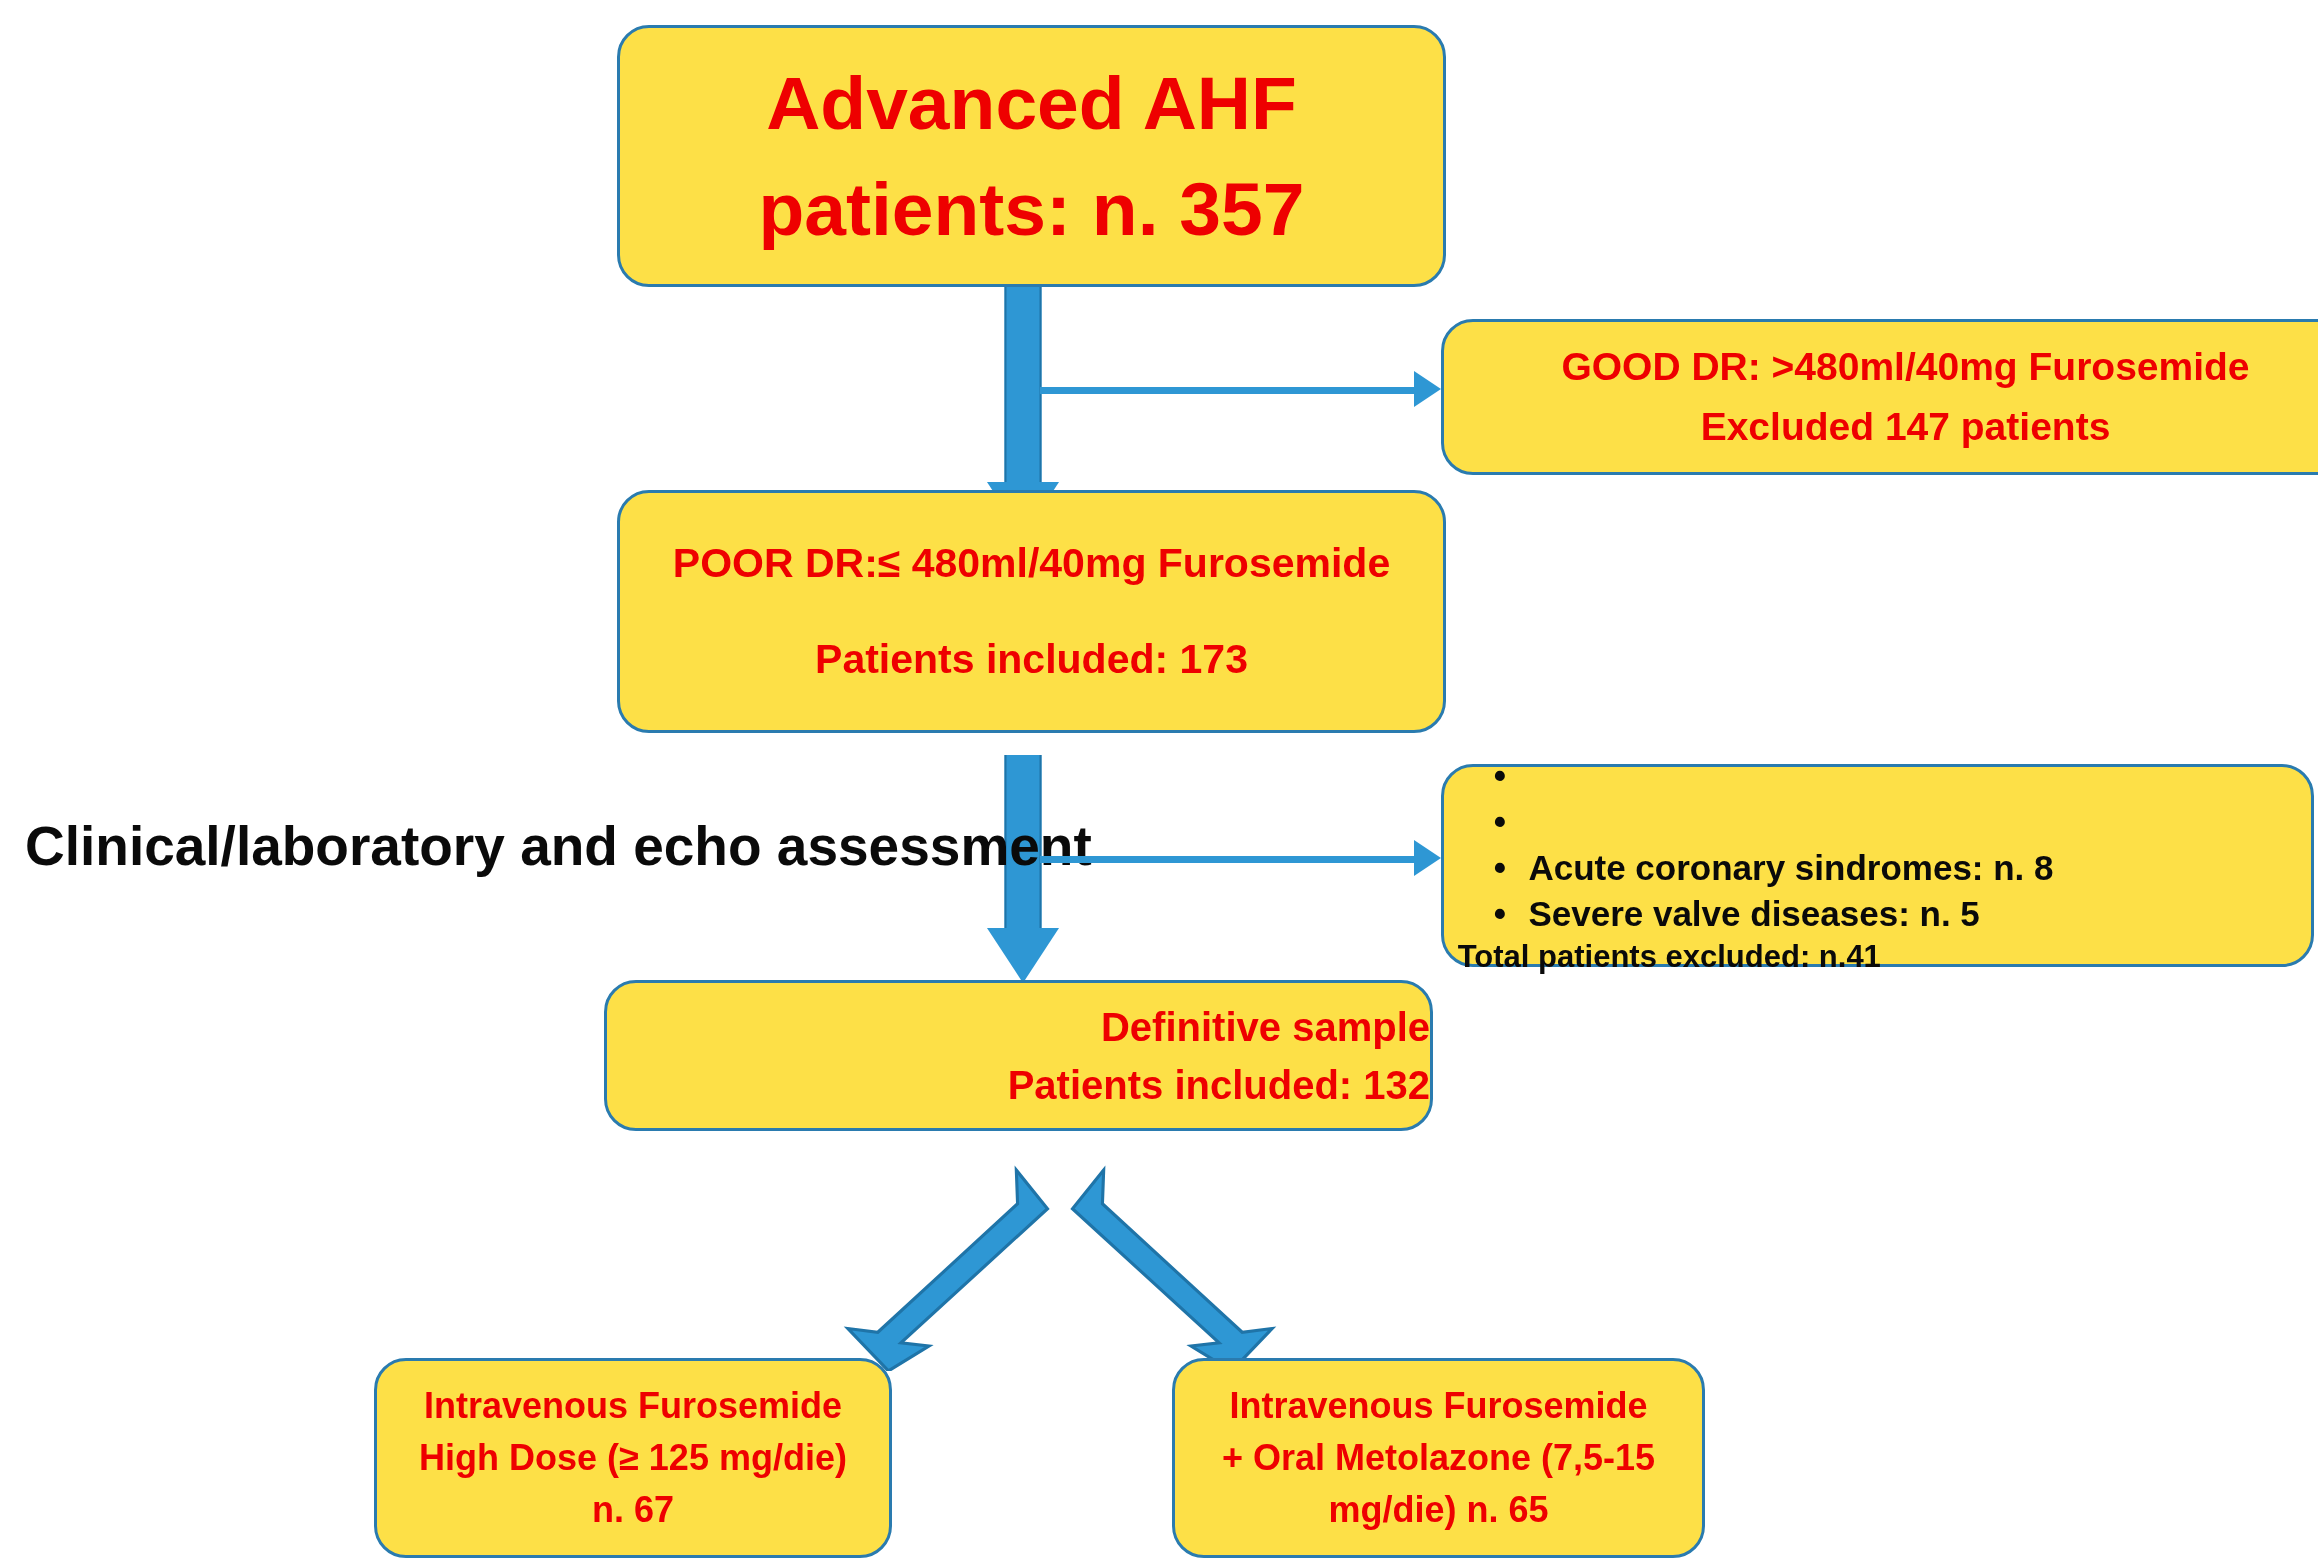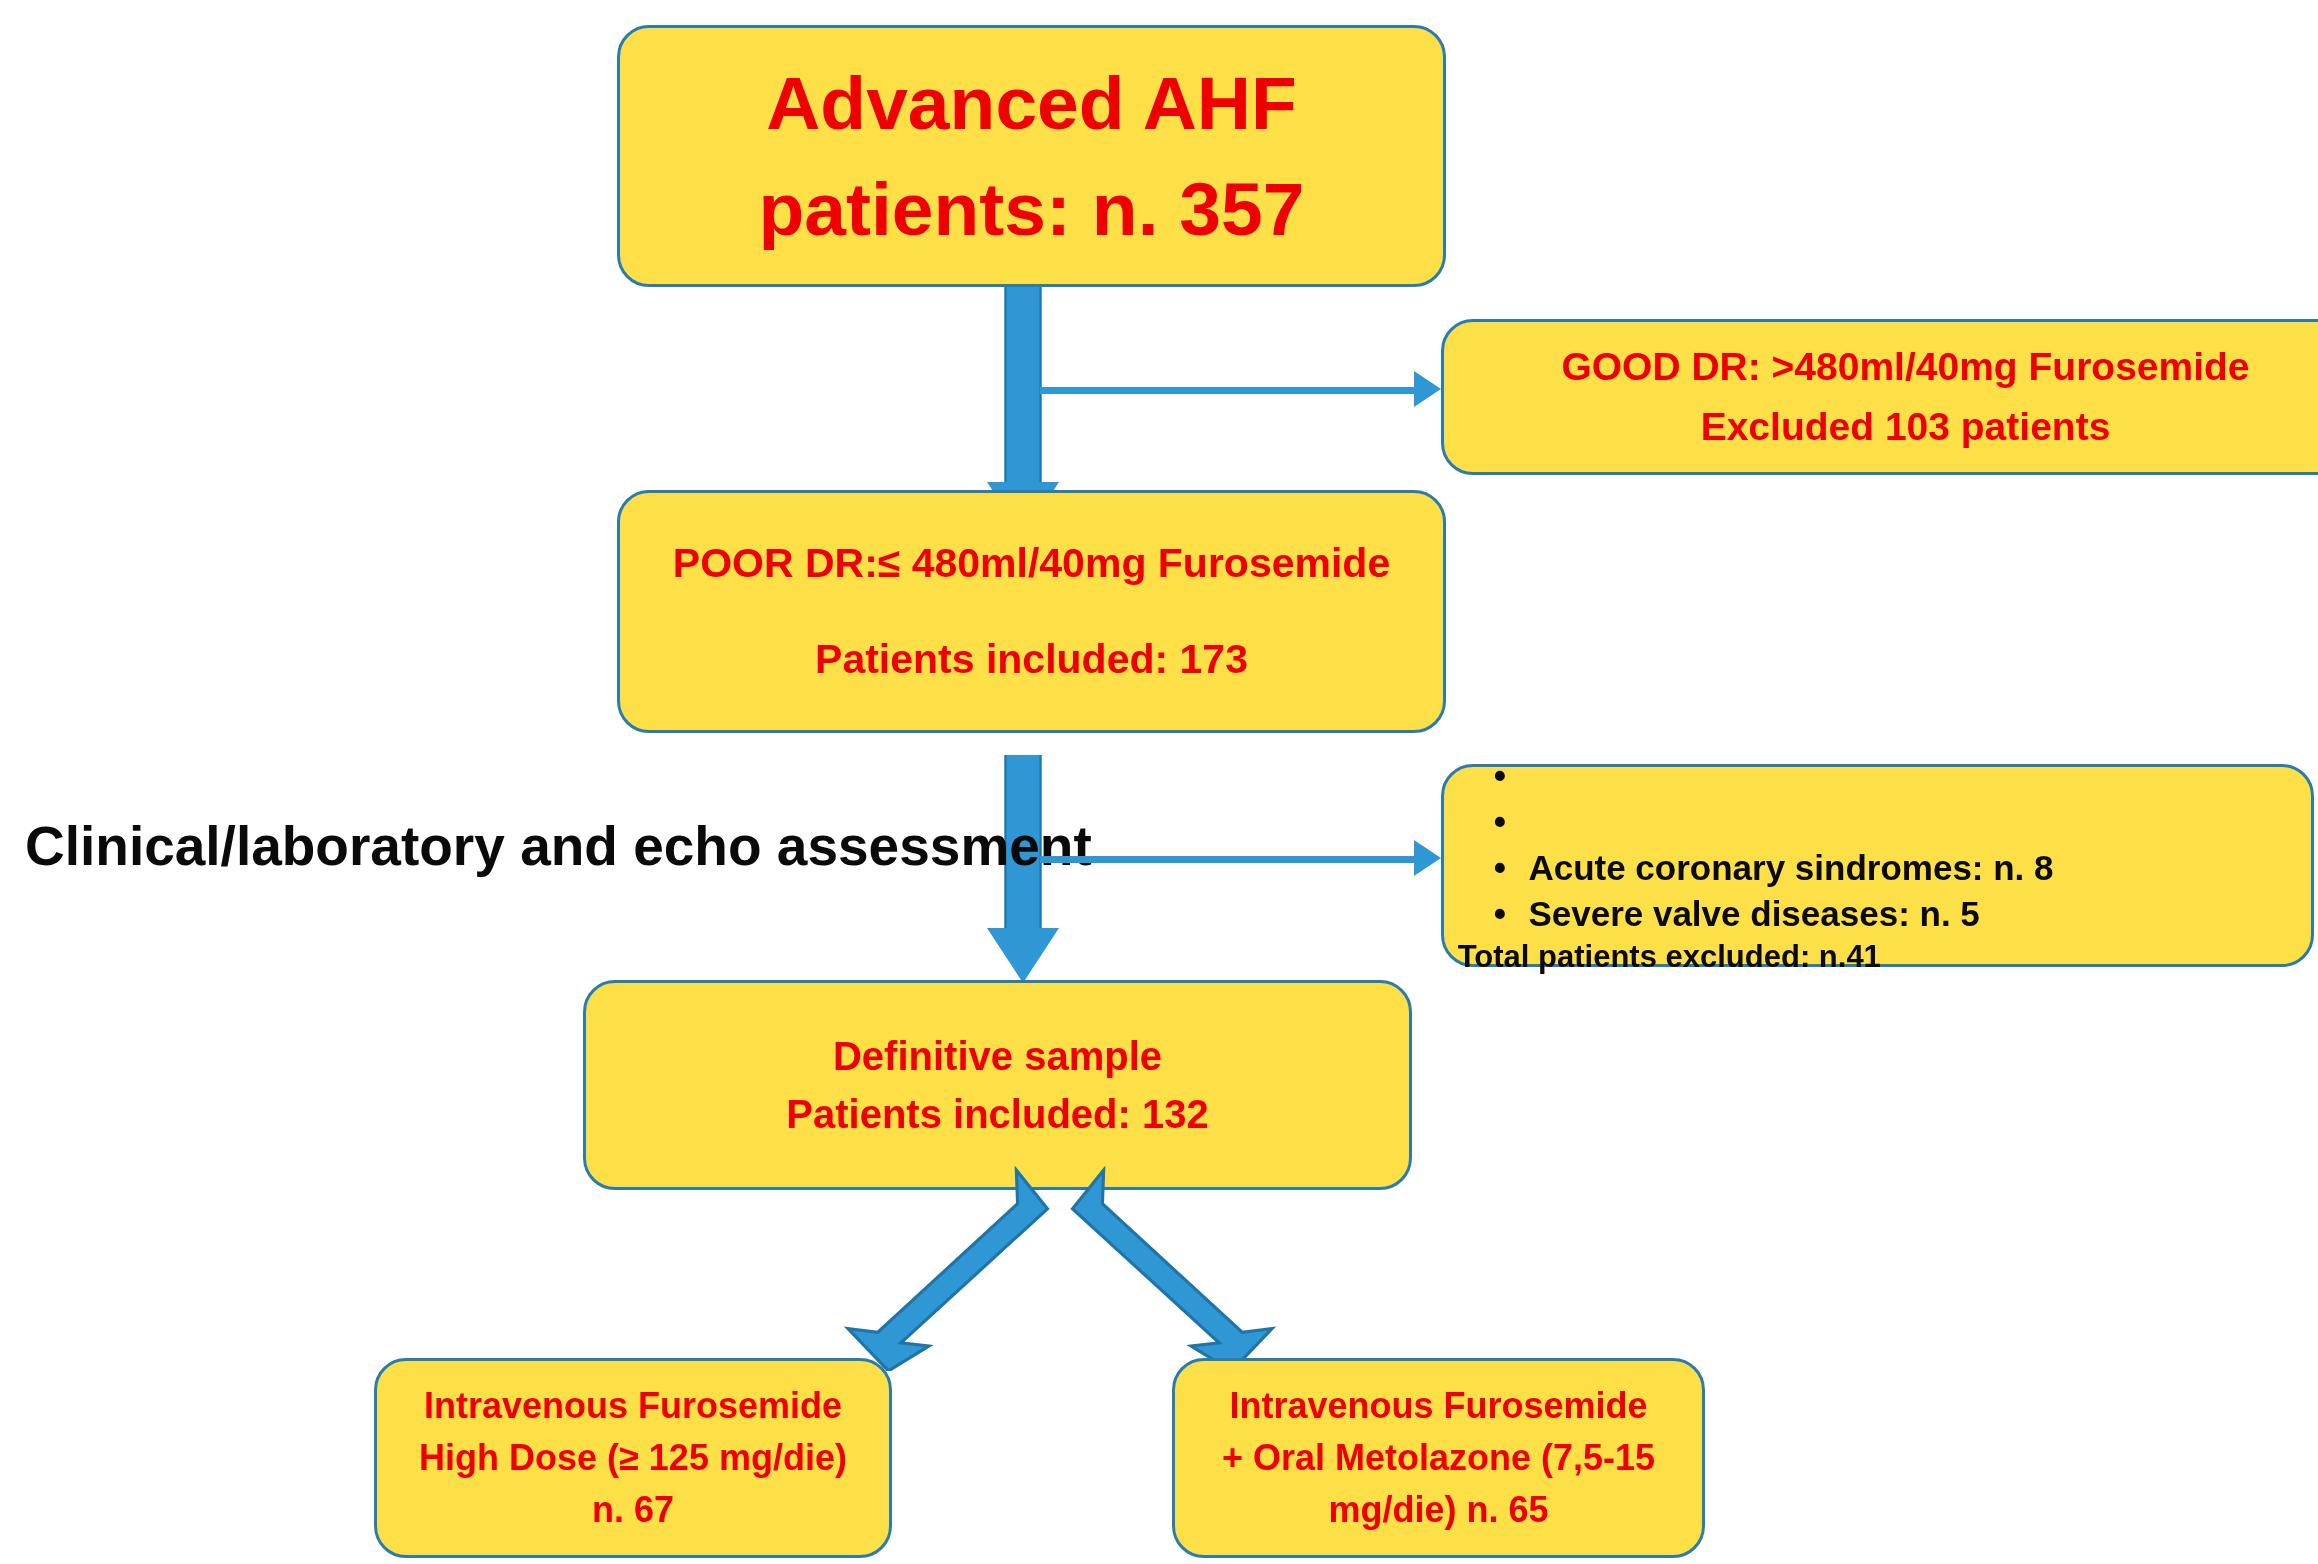--- a/index.html
+++ b/index.html
@@ -38,21 +38,21 @@
 
   #n-excl{left:1441px;top:764px;width:873px;height:203px;
           align-items:flex-start;justify-content:center;padding:11.2px 0 11.2px 0;}
   #n-excl .bul{
     display:flex;align-items:baseline;font-size:35px;font-weight:bold;color:#0A0A0A;
     line-height:1.32;padding-left:27.4px;
   }
   #n-excl .dot{width:57px;flex:0 0 57px;}
   #n-excl .tot{font-size:31px;font-weight:bold;color:#0A0A0A;line-height:1.32;padding-left:13.7px;text-align:right;}
 
-  #n-def{left:583px;top:980px;width:829px;height:210px;}
+  #n-def{left:604px;top:980px;width:829px;height:151px;align-items:flex-end;}
   #n-def .line{font-size:40px;line-height:1.45;}
 
   #n-out1{left:374px;top:1358px;width:518px;height:200px;}
   #n-out2{left:1172px;top:1358px;width:533px;height:200px;}
   #n-out1 .line,#n-out2 .line{font-size:36px;line-height:1.45;}
 
   
   .flabel{position:absolute;white-space:nowrap;color:#0A0A0A;font-weight:bold;}
   #lbl-check{left:680px;top:352px;font-size:60px;}
   #lbl-assess{left:25px;top:814px;font-size:55px;}
@@ -101,21 +101,21 @@
     <div class="shaft"></div>
     <div class="head"></div>
   </div>
 
 
   <div class="thin" id="thin1"></div>
   <div class="thinhead" id="thinhead1"></div>
 
   <div class="node" id="n-good">
     <span class="line red">GOOD DR: &gt;480ml/40mg Furosemide</span>
-    <span class="line red">Excluded 103 patients</span>
+    <span class="line red">Excluded 147 patients</span>
   </div>
 
   <div class="node" id="n-poor">
     <span class="line red">POOR DR:≤ 480ml/40mg Furosemide</span>
     <div class="gap"></div>
     <span class="line red">Patients included: 173</span>
   </div>
 
   <div class="barrow" id="arrow2">
     <div class="shaft"></div>

